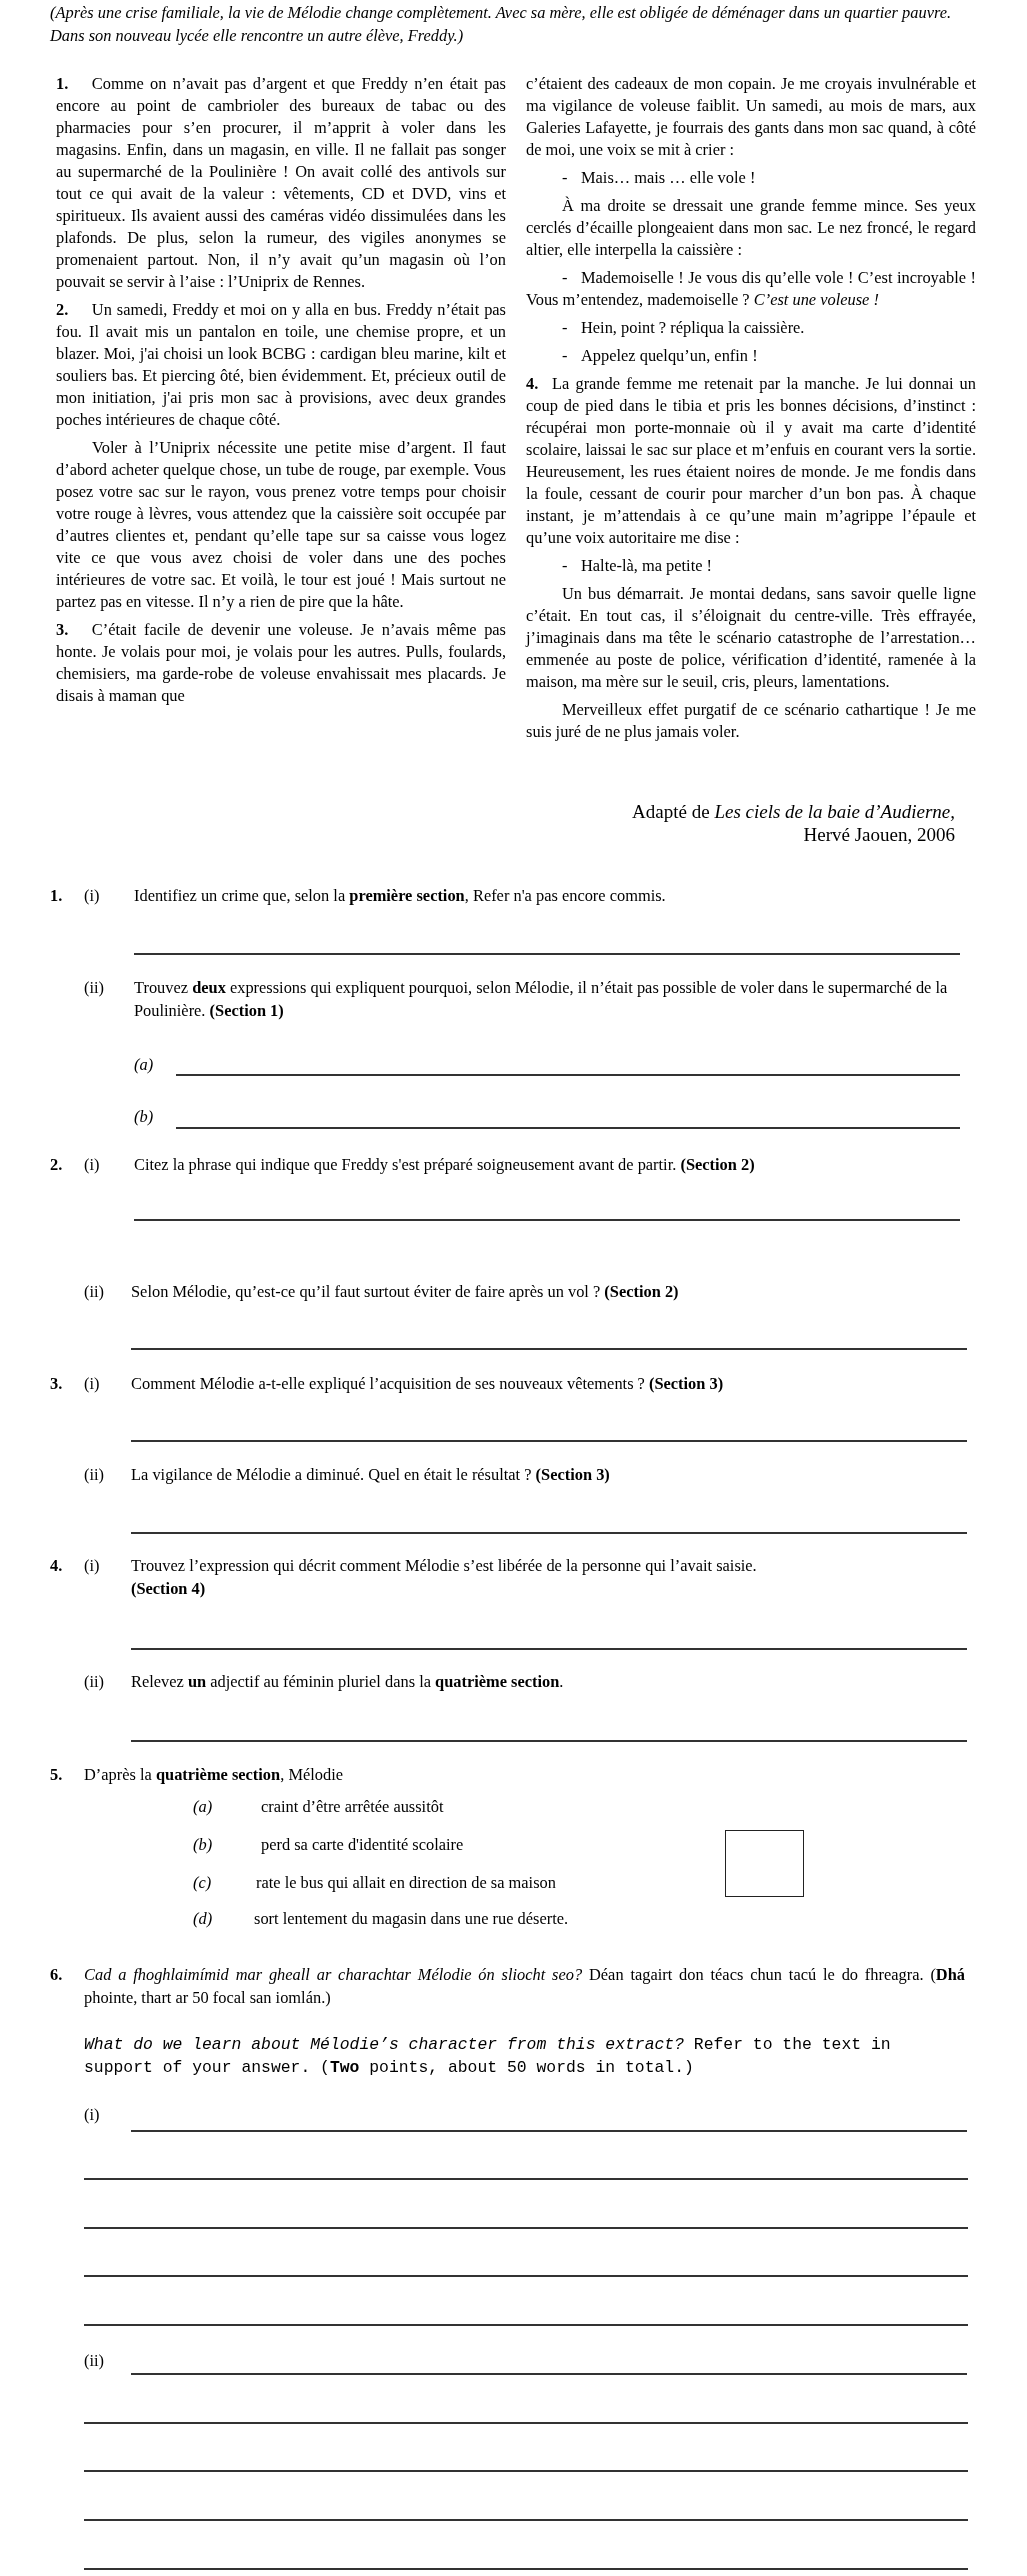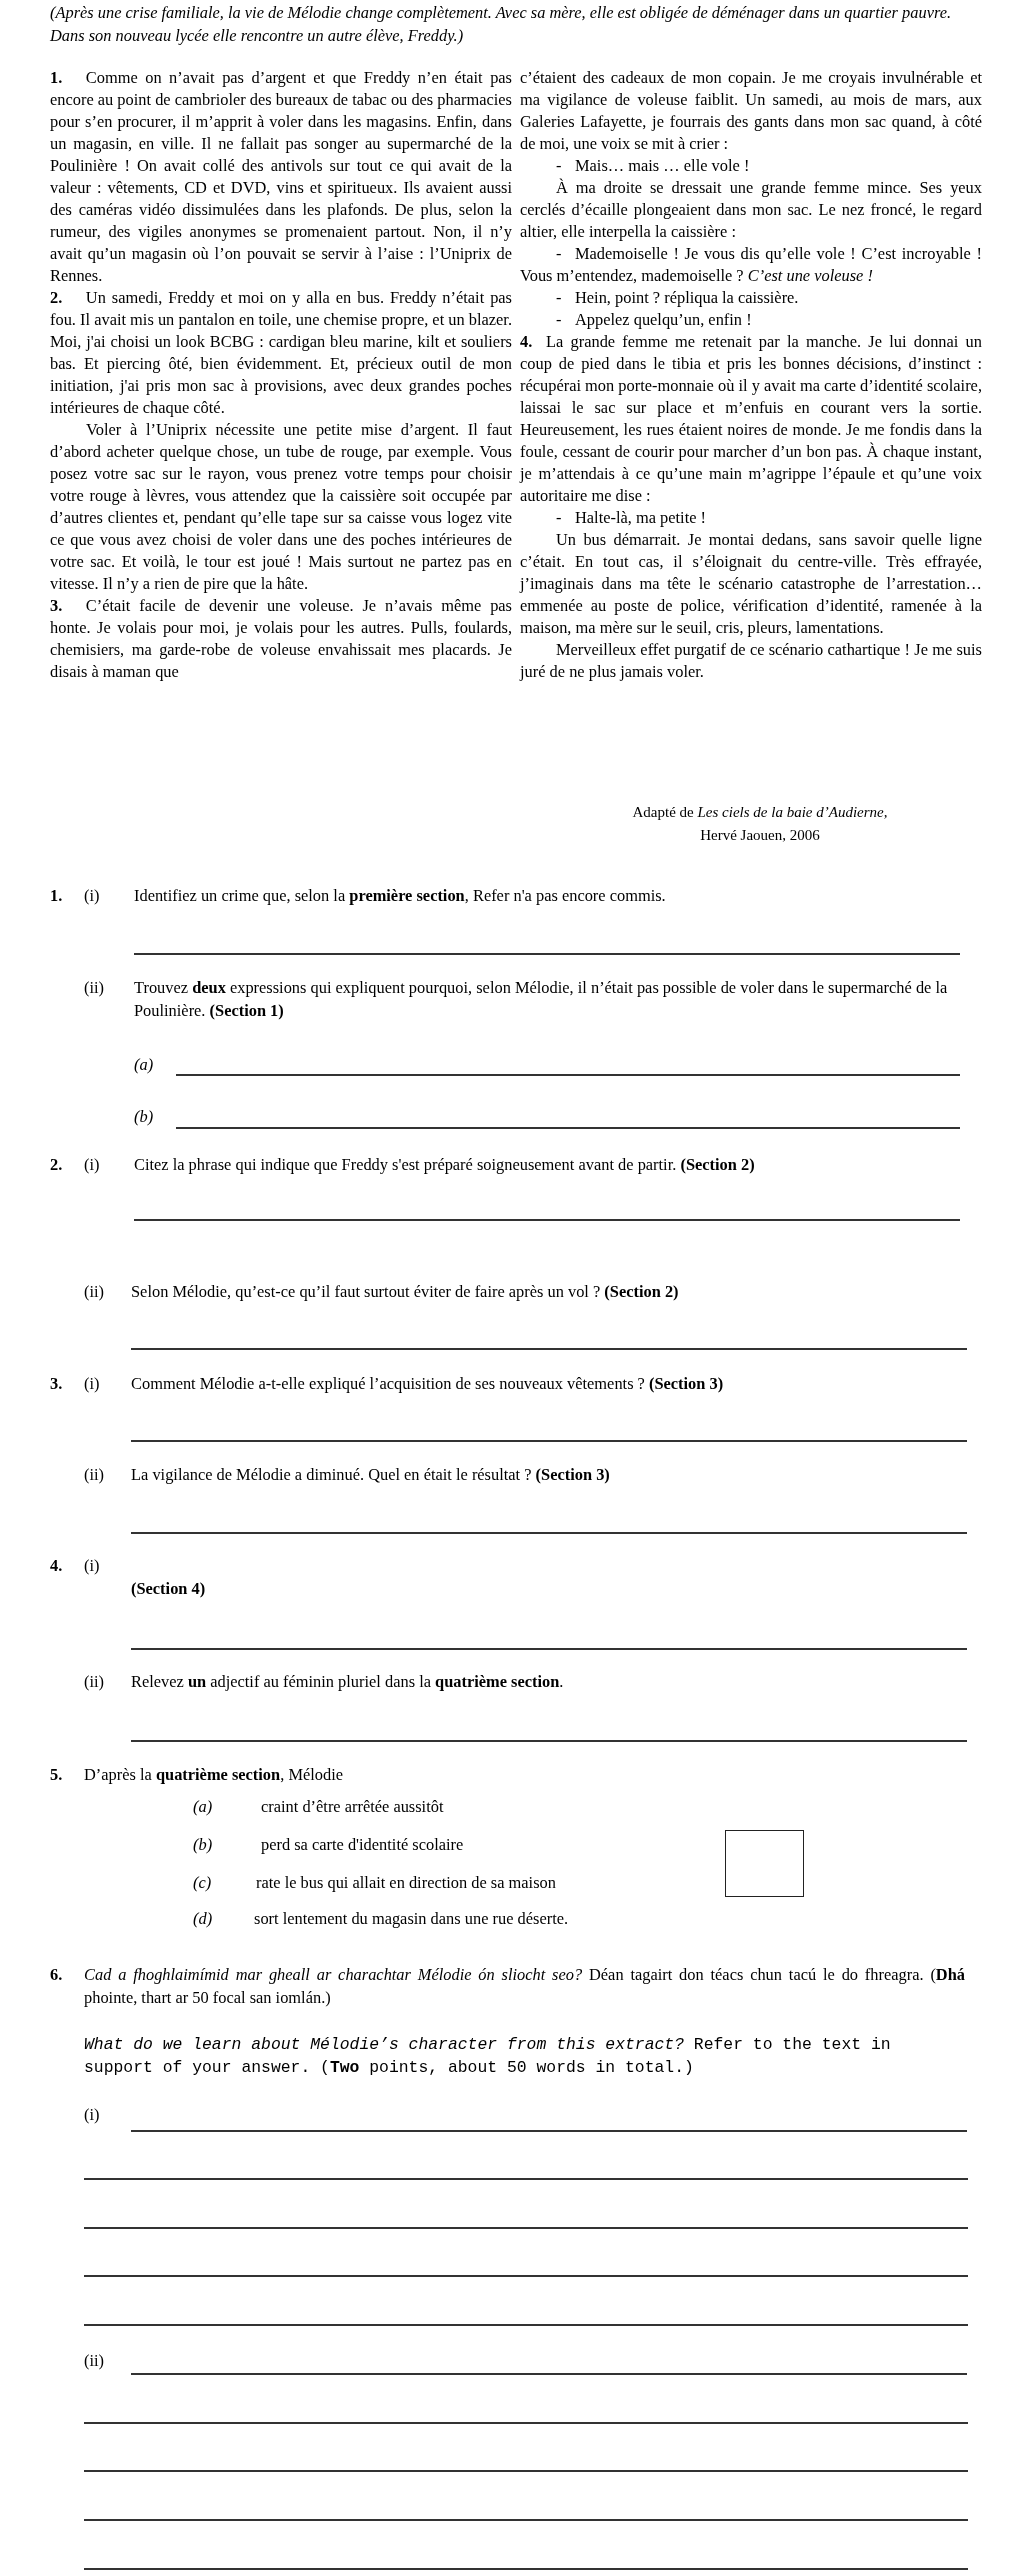--- a/index.html
+++ b/index.html
@@ -1,29 +1,29 @@
 <!DOCTYPE html>
 <html style="font-size:9px"><head>
 <meta charset="utf-8">
 <style>
   html,body{margin:0;padding:0;background:#ffffff;}
   body{width:1027px;height:2576px;position:relative;overflow:hidden;
        font-family:"Liberation Serif","DejaVu Serif",serif;color:#000;}
   .abs{position:absolute;}
   .intro{left:50px;top:1.1px;width:926px;font-style:italic;font-size:16.4px;line-height:23px;}
   .col{position:absolute;top:67px;width:462px;font-size:16.4px;line-height:22px;text-align:justify;}
-  .col p{margin:0;}
+  .col p{margin:6px;}
   .col-left{left:50px;}
   .col-right{left:520px;}
   .sec-num{font-weight:bold;display:inline-block;width:29px;}
   .sec-num.narrow{width:21.5px;}
   .indent{text-indent:36px;}
   .dialogue{padding-left:36px;text-align:left;}
   .dialogue .dash{display:inline-block;width:19px;}
-  .source{position:absolute;left:565px;top:801px;width:390px;text-align:center;font-size:15px;line-height:22.6px;}
+  .source{position:absolute;left:565px;top:801px;width:390px;text-align:right;font-size:19px;line-height:22.6px;}
   .q{position:absolute;font-size:16.4px;line-height:22.6px;}
   .qnum{position:absolute;font-weight:bold;}
   .line{position:absolute;height:1.7px;background:#333;}
   .ans-box{position:absolute;left:725px;top:1830px;width:79px;height:67px;border:1.7px solid #222;box-sizing:border-box;}
   .opt-label{position:absolute;font-style:italic;}
   .opt-text{position:absolute;}
 </style>
 </head>
 <body>
 
@@ -81,21 +81,21 @@
 <div class="q" style="left:84px;top:1373px;">(i)</div>
 <div class="q" style="left:131px;top:1373px;width:836px;"><span>Comment Mélodie a-t-elle expliqué l’acquisition de ses nouveaux vêtements ?  </span><b>(Section 3)</b></div>
 <div class="line" style="left:131px;top:1440px;width:836px;"></div>
 
 <div class="q" style="left:84px;top:1464px;">(ii)</div>
 <div class="q" style="left:131px;top:1464px;width:836px;"><span>La vigilance de Mélodie a diminué.  Quel en était le résultat ?  </span><b>(Section 3)</b></div>
 <div class="line" style="left:131px;top:1532px;width:836px;"></div>
 
 <div class="q" style="left:50px;top:1555px;font-weight:bold;">4.</div>
 <div class="q" style="left:84px;top:1555px;">(i)</div>
-<div class="q" style="left:131px;top:1555px;width:836px;"><br><b>(Section 4)</b></div>
+<div class="q" style="left:131px;top:1555px;width:836px;"><span>Trouvez l’expression qui décrit comment Mélodie s’est libérée de la personne qui l’avait saisie.</span><br><b>(Section 4)</b></div>
 <div class="line" style="left:131px;top:1648px;width:836px;"></div>
 
 <div class="q" style="left:84px;top:1671px;">(ii)</div>
 <div class="q" style="left:131px;top:1671px;width:836px;font-family:Liberation Serif, serif;"><span>Relevez </span><b>un</b><span> adjectif au féminin pluriel dans la </span><b>quatrième section</b><span>.</span></div>
 <div class="line" style="left:131px;top:1740px;width:836px;"></div>
 
 <div class="q" style="left:50px;top:1764px;font-weight:bold;">5.</div>
 <div class="q" style="left:84px;top:1764px;width:678px;"><span>D’après la </span><b>quatrième section</b><span>, Mélodie</span></div>
 
 <div class="q opt-label" style="left:193px;top:1796px;">(a)</div>

